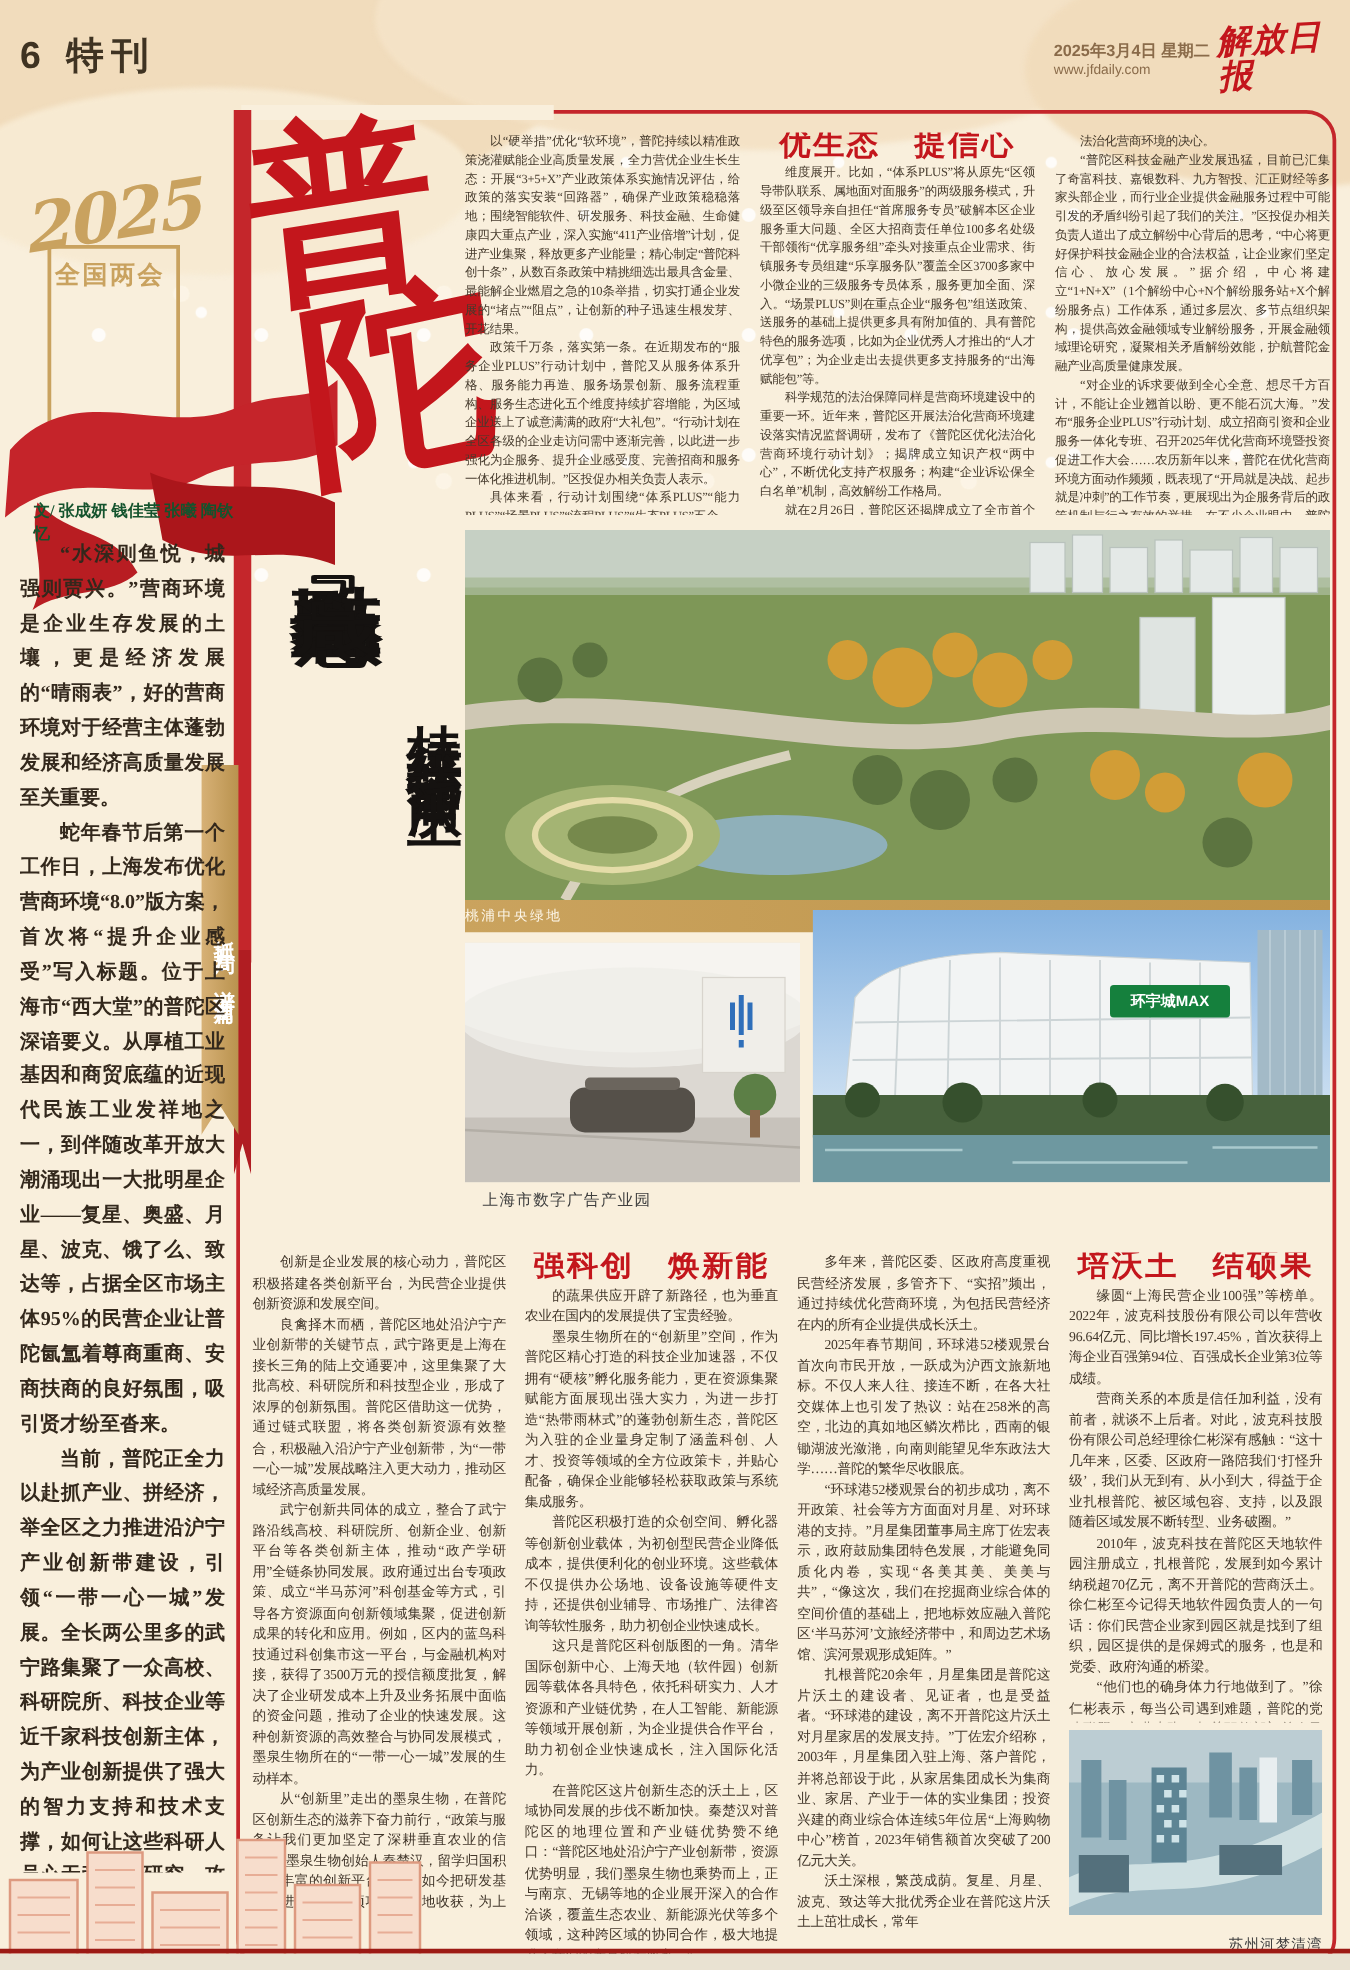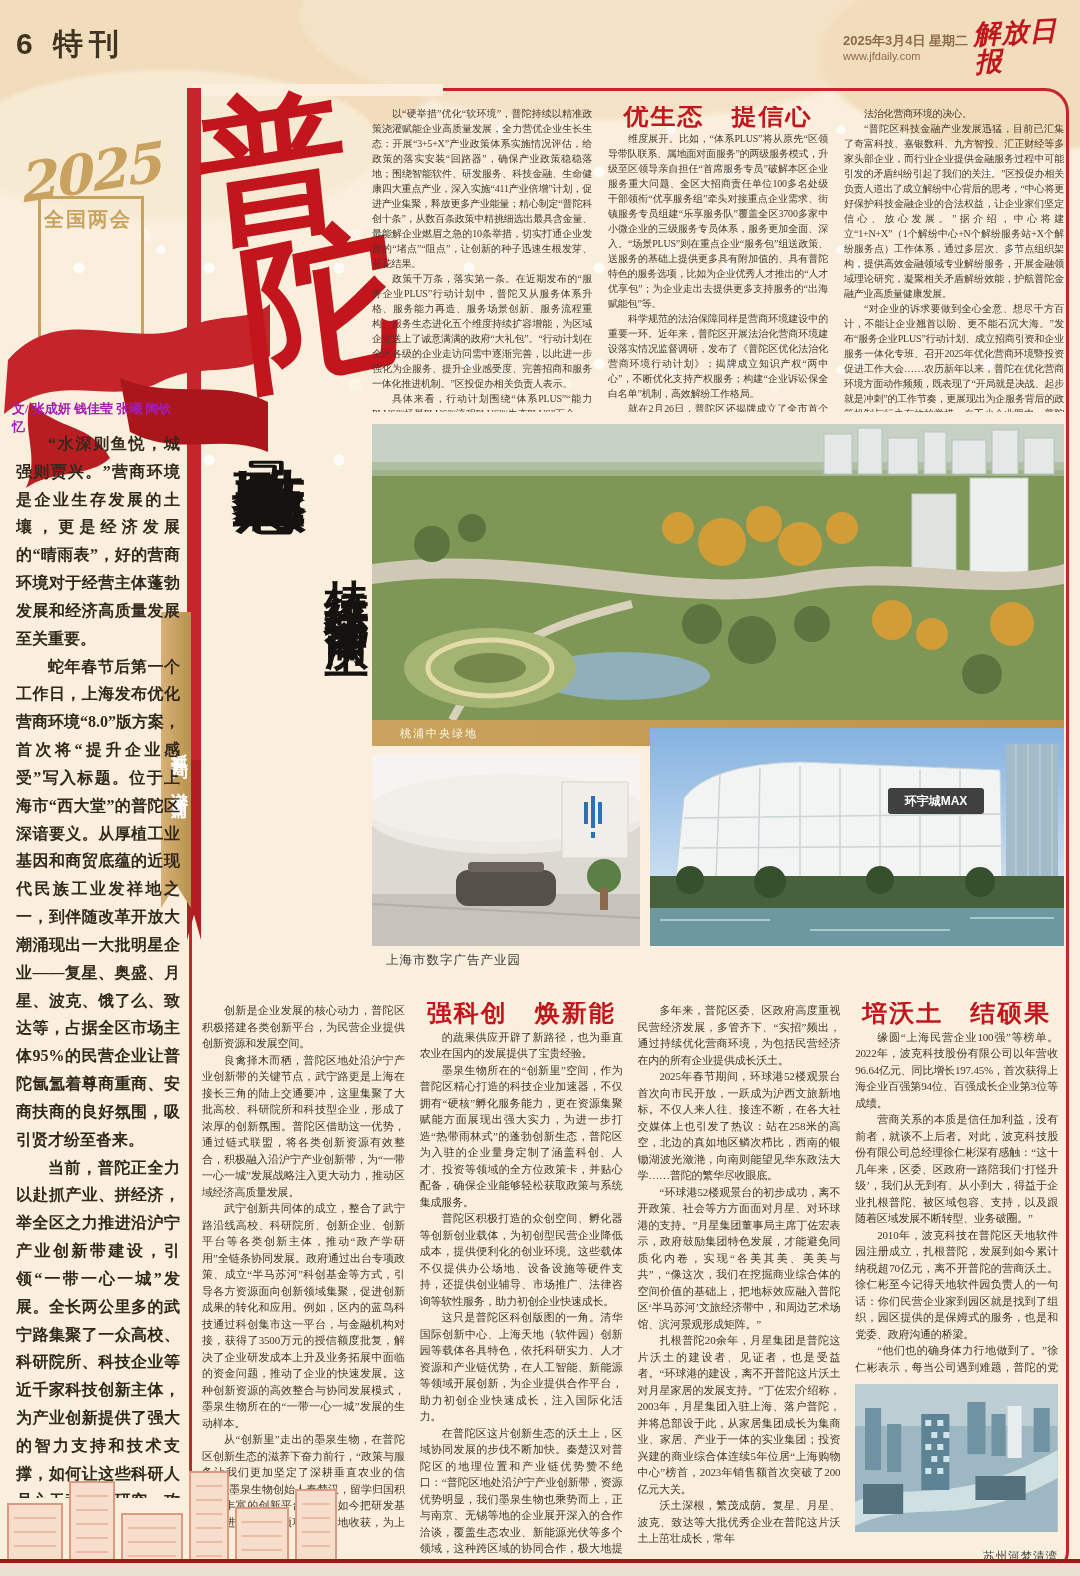--- a/index.html
+++ b/index.html
@@ -50,21 +50,21 @@
               font-size:54px;font-weight:bold;font-style:italic;color:#c9a25f;
               transform:rotate(-9deg) skewX(-6deg);letter-spacing:-2px;}
   .badge-box{position:absolute;left:38px;top:196px;width:100px;height:148px;
              border:3px solid #c9a25f;}
   .badge-event{position:absolute;left:38px;top:206px;width:100px;text-align:center;
                color:#c9a25f;font-size:20px;font-weight:700;letter-spacing:2px;
                font-family:"Liberation Sans",sans-serif;}
   .flag{position:absolute;left:0;top:282px;}
 
   
-  .byline{position:absolute;left:12px;top:400px;width:168px;font-size:13px;font-weight:700;color:#a21caf;}
+  .byline{position:absolute;left:27px;top:400px;width:168px;font-size:13px;font-weight:700;color:#14532d;}
   .intro{position:absolute;left:16px;top:430px;width:164px;height:1068px;overflow:hidden;
          font-size:16px;line-height:1.74;text-align:justify;color:#33281c;font-weight:bold;}
   .intro p{margin:0;text-indent:2em;}
 
   
   .cal{position:absolute;color:#c3161c;font-family:"DejaVu Serif",serif;font-weight:bold;line-height:1;}
   .cal-pu{left:200px;top:92px;font-size:148px;transform:rotate(-6deg) skewY(-3deg);}
   .cal-tuo{left:240px;top:226px;font-size:158px;transform:rotate(-7deg) skewY(-5deg);}
 
   
@@ -79,27 +79,27 @@
   .body-col{flex:1;text-align:justify;font-size:10px;line-height:15px;color:#453a2c;letter-spacing:-0.2px;}
   .body-col p{margin:0;text-indent:2em;}
   h2.sec-title{margin:2px 0 8px 0;text-align:center;color:#c3161c;font-size:25px;letter-spacing:2px;
       font-family:"Liberation Sans",sans-serif;font-weight:900;white-space:nowrap;}
 
   
   .photo{position:absolute;overflow:hidden;}
   .photo svg{display:block;}
   .p1{left:372px;top:424px;width:692px;height:322px;}
   .p1strip{position:absolute;left:0;bottom:0;width:100%;height:26px;background:linear-gradient(90deg,#caa35e,#bd9348);
-           color:#fdf7ea;font-size:11px;line-height:26px;padding-left:28px;box-sizing:border-box;letter-spacing:2px;}
+           color:#fdf7ea;font-size:11px;line-height:26px;box-sizing:border-box;letter-spacing:2px;}
   .p2{left:372px;top:754px;width:268px;height:192px;}
   .p3{left:650px;top:728px;width:414px;height:218px;}
   .caption{position:absolute;font-size:12.5px;color:#404040;letter-spacing:1px;}
   .cap2{left:386px;top:952px;}
   .cap3{left:650px;top:952px;width:414px;text-align:center;}
-  .mallsign{position:absolute;left:238px;top:60px;width:96px;height:26px;background:#404040;color:#fff;
+  .mallsign{position:absolute;left:238px;top:60px;width:96px;height:26px;background:#15803d;color:#fff;
             font-size:12px;font-weight:700;text-align:center;line-height:26px;border-radius:3px;
             font-family:"Liberation Sans",sans-serif;}
 
   
   .bottom{position:absolute;left:202px;top:1002px;width:856px;height:562px;display:flex;gap:15px;overflow:hidden;}
   .bcol{flex:1;text-align:justify;font-size:11px;line-height:16.5px;color:#41362a;letter-spacing:-0.2px;
         display:flex;flex-direction:column;overflow:hidden;}
   .bcol .txt{overflow:hidden;}
   .bcol p{margin:0;text-indent:2em;}
   .p4wrap{margin-top:6px;}

